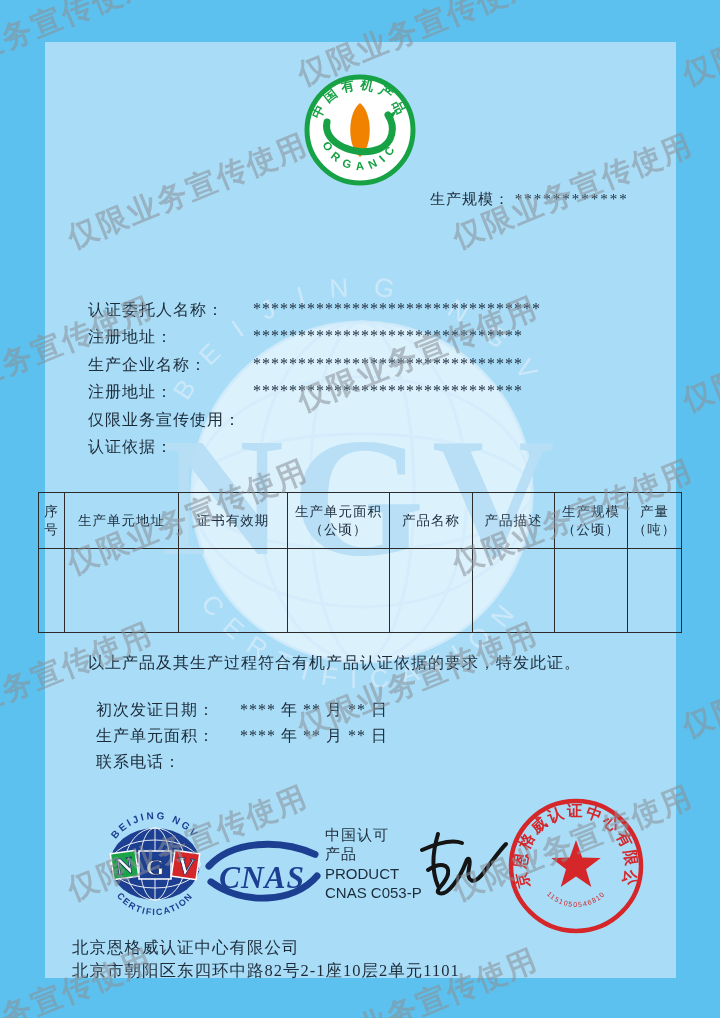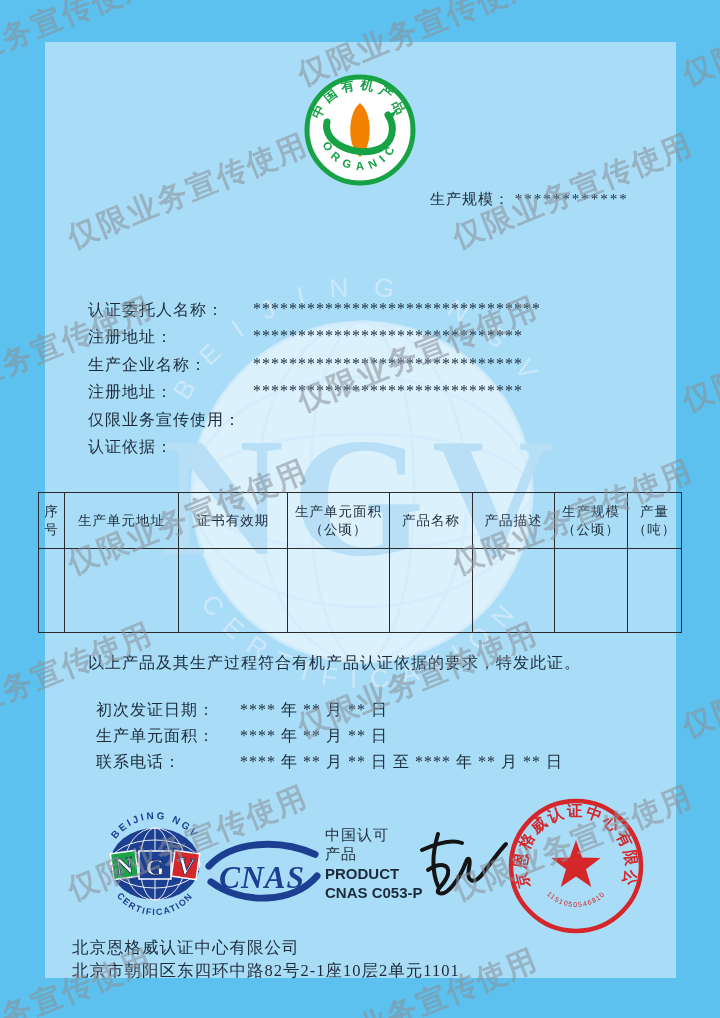--- a/index.html
+++ b/index.html
@@ -33,21 +33,21 @@
 
   .statement{position:absolute;left:43px;top:611px;font-size:16px;letter-spacing:1px;text-align:right;}
 
   .dates{position:absolute;left:51px;top:658px;}
   .drow{height:26px;display:flex;font-size:16px;letter-spacing:1px;white-space:nowrap;}
   .dlabel{width:144px;flex:none;}
 
   .ngv-logo{position:absolute;left:55px;top:770px;width:110px;height:110px;}
   .cnas-logo{position:absolute;left:158px;top:794px;width:118px;height:72px;}
   .accr{position:absolute;left:280px;top:784px;font-size:15px;line-height:19px;letter-spacing:1px;}
-  .accr .b{font-family:"Liberation Sans","DejaVu Sans",sans-serif;font-weight:bold;letter-spacing:0;}
+  .accr .b{font-family:"Liberation Sans","DejaVu Sans",sans-serif;font-weight:normal;letter-spacing:0;}
   .sig{position:absolute;left:363px;top:778px;width:104px;height:82px;}
   .stamp{position:absolute;left:461px;top:754px;width:140px;height:140px;}
 
   .footer-left{position:absolute;left:27px;top:894px;font-size:16.5px;line-height:23px;letter-spacing:1px;}
   .footer-right{position:absolute;left:410px;top:894px;font-size:16.5px;line-height:23px;letter-spacing:1px;}
 
   .wm-layer{position:absolute;inset:0;pointer-events:none;z-index:50;}
   .wm{position:absolute;font-family:"Liberation Sans","DejaVu Sans",sans-serif;
     font-size:30px;font-weight:bold;color:var(--wm-gray);opacity:.55;
     transform:rotate(-22deg);white-space:nowrap;letter-spacing:2px;}
@@ -146,21 +146,20 @@
     <span class="dvalue">**** 年 ** 月 ** 日</span>
   </div>
 
   <div class="drow">
     <span class="dlabel">生产单元面积：</span>
     <span class="dvalue">**** 年 ** 月 ** 日</span>
   </div>
 
   <div class="drow">
     <span class="dlabel">联系电话：</span>
-    <span class="dvalue">**** 年 ** 月 ** 日 至 **** 年 ** 月 ** 日</span>
   </div>
 </div>
 
     <svg class="ngv-logo" viewBox="0 0 110 110">
       <defs>
         <path id="ngvTop" d="M9.9,71.4 A48,48 0 1 1 100.1,71.4" fill="none"></path>
         <path id="ngvBot" d="M13.4,79 A48,48 0 0 0 96.6,79" fill="none"></path>
       </defs>
       <text font-size="10" font-weight="bold" letter-spacing="2.5" fill="#1d3f92">
         <textPath href="#ngvTop" startOffset="50%" text-anchor="middle">BEIJING  NGV</textPath>

